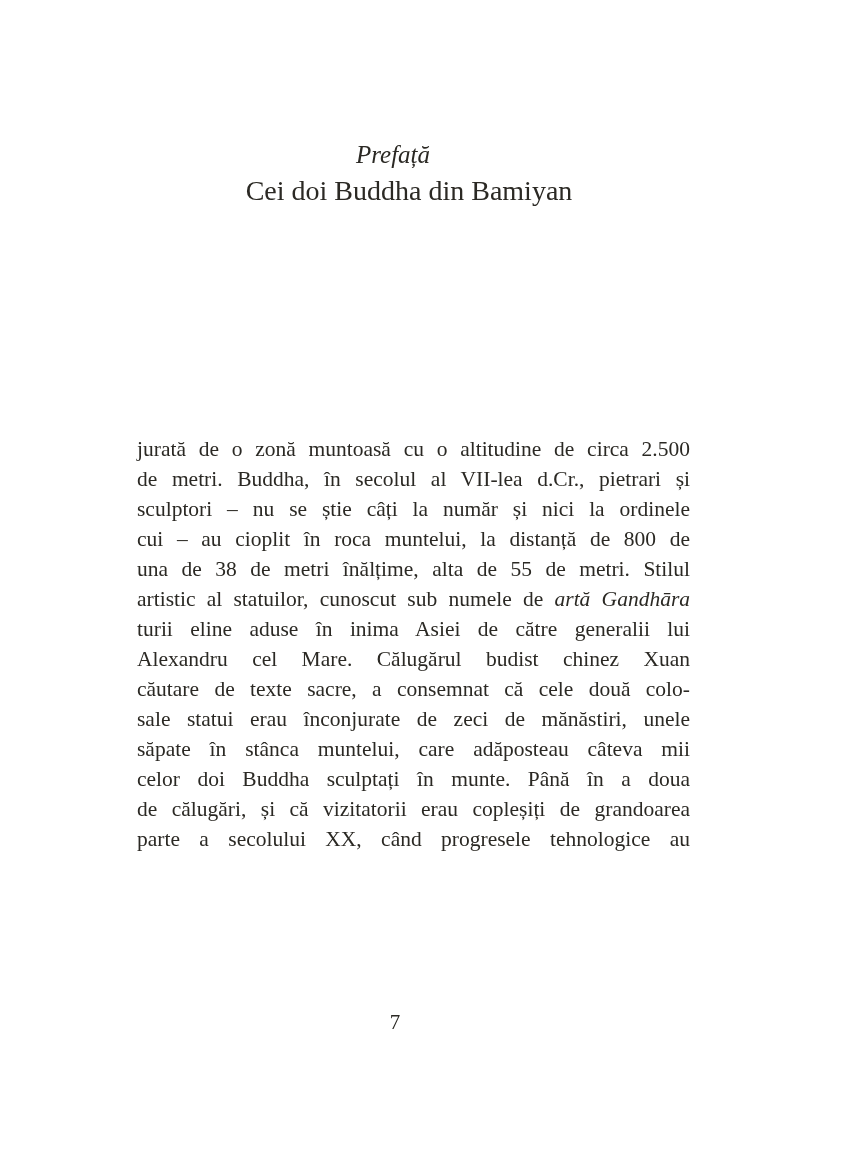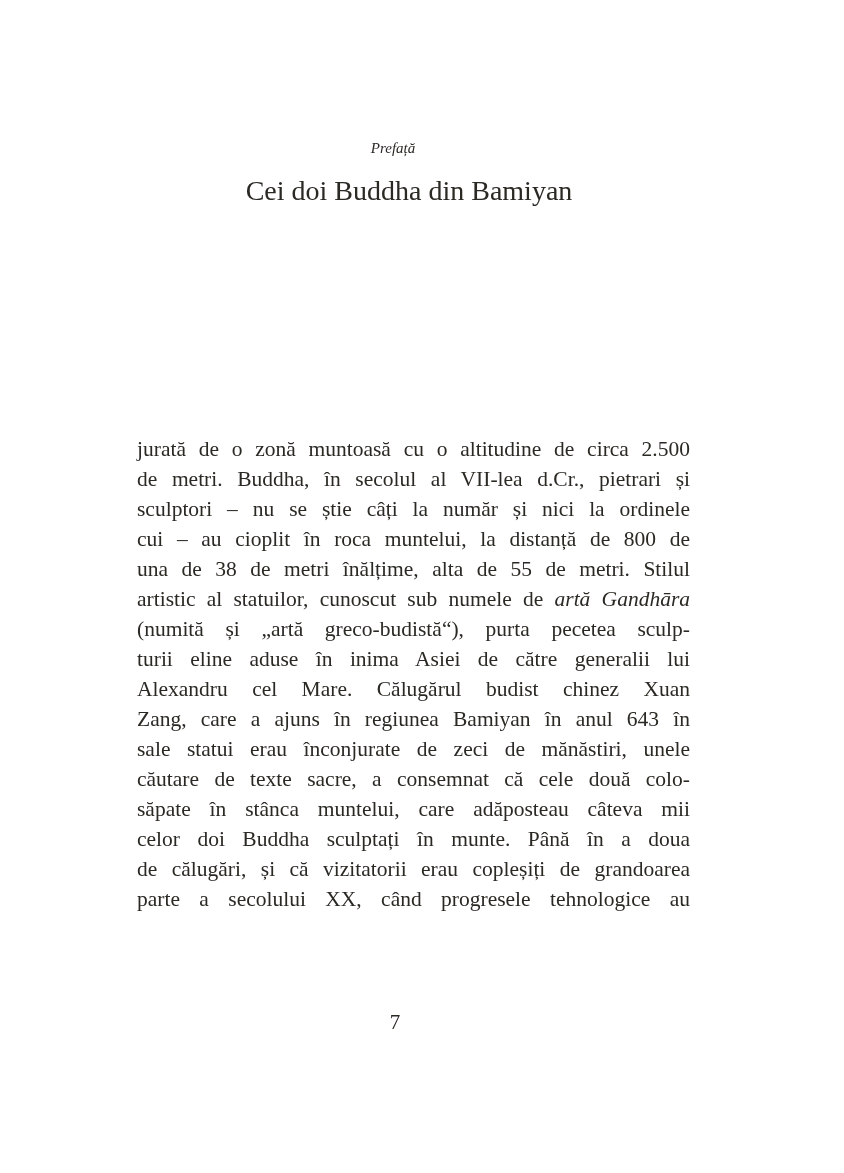--- a/index.html
+++ b/index.html
@@ -15,26 +15,26 @@
     color: #2b2924;
     overflow: hidden;
   }
   .book-page {
     position: absolute;
     inset: 0;
     background: #ffffff;
   }
   .kicker {
     position: absolute;
-    top: 134px;
+    top: 141px;
     left: 0;
     width: 786px;
     text-align: center;
     font-style: italic;
-    font-size: 15px;
+    font-size: 25px;
     line-height: 28px;
   }
   .chapter-title {
     position: absolute;
     top: 158px;
     left: 0;
     width: 786px;
     text-align: center;
     font-size: 28px;
     line-height: 34px;
@@ -76,26 +76,24 @@
 
   <h1 class="chapter-title" style="margin:16px; font-weight:normal;">Cei doi Buddha din Bamiyan</h1>
 
   <div class="body-text">
       <div class="line"><span>jurată de o zonă muntoasă cu o altitudine de circa 2.500</span></div>
       <div class="line"><span>de metri. Buddha, în secolul al VII-lea d.Cr., pietrari și</span></div>
       <div class="line"><span>sculptori – nu se știe câți la număr și nici la ordinele</span></div>
       <div class="line"><span>cui – au cioplit în roca muntelui, la distanță de 800 de</span></div>
       <div class="line"><span>una de 38 de metri înălțime, alta de 55 de metri. Stilul</span></div>
       <div class="line"><span>artistic al statuilor, cunoscut sub numele de </span><em>artă Gandhāra</em></div>
-      <div class="line"><span>(numită și „artă greco-budistă“), purta pecetea sculp-</span></div>
       <div class="line"><span>turii eline aduse în inima Asiei de către generalii lui</span></div>
       <div class="line"><span>Alexandru cel Mare. Călugărul budist chinez Xuan</span></div>
-      <div class="line"><span>Zang, care a ajuns în regiunea Bamiyan în anul 643 în</span></div>
+      <div class="line"><span>căutare de texte sacre, a consemnat că cele două colo-</span></div>
       <div class="line"><span>sale statui erau înconjurate de zeci de mănăstiri, unele</span></div>
-      <div class="line"><span>căutare de texte sacre, a consemnat că cele două colo-</span></div>
       <div class="line"><span>săpate în stânca muntelui, care adăposteau câteva mii</span></div>
       <div class="line"><span>celor doi Buddha sculptați în munte. Până în a doua</span></div>
       <div class="line"><span>de călugări, și că vizitatorii erau copleșiți de grandoarea</span></div>
       <div class="line"><span>parte a secolului XX, când progresele tehnologice au</span></div>
     </div>
 
   <div class="folio">7</div>
 
 </div>
 

